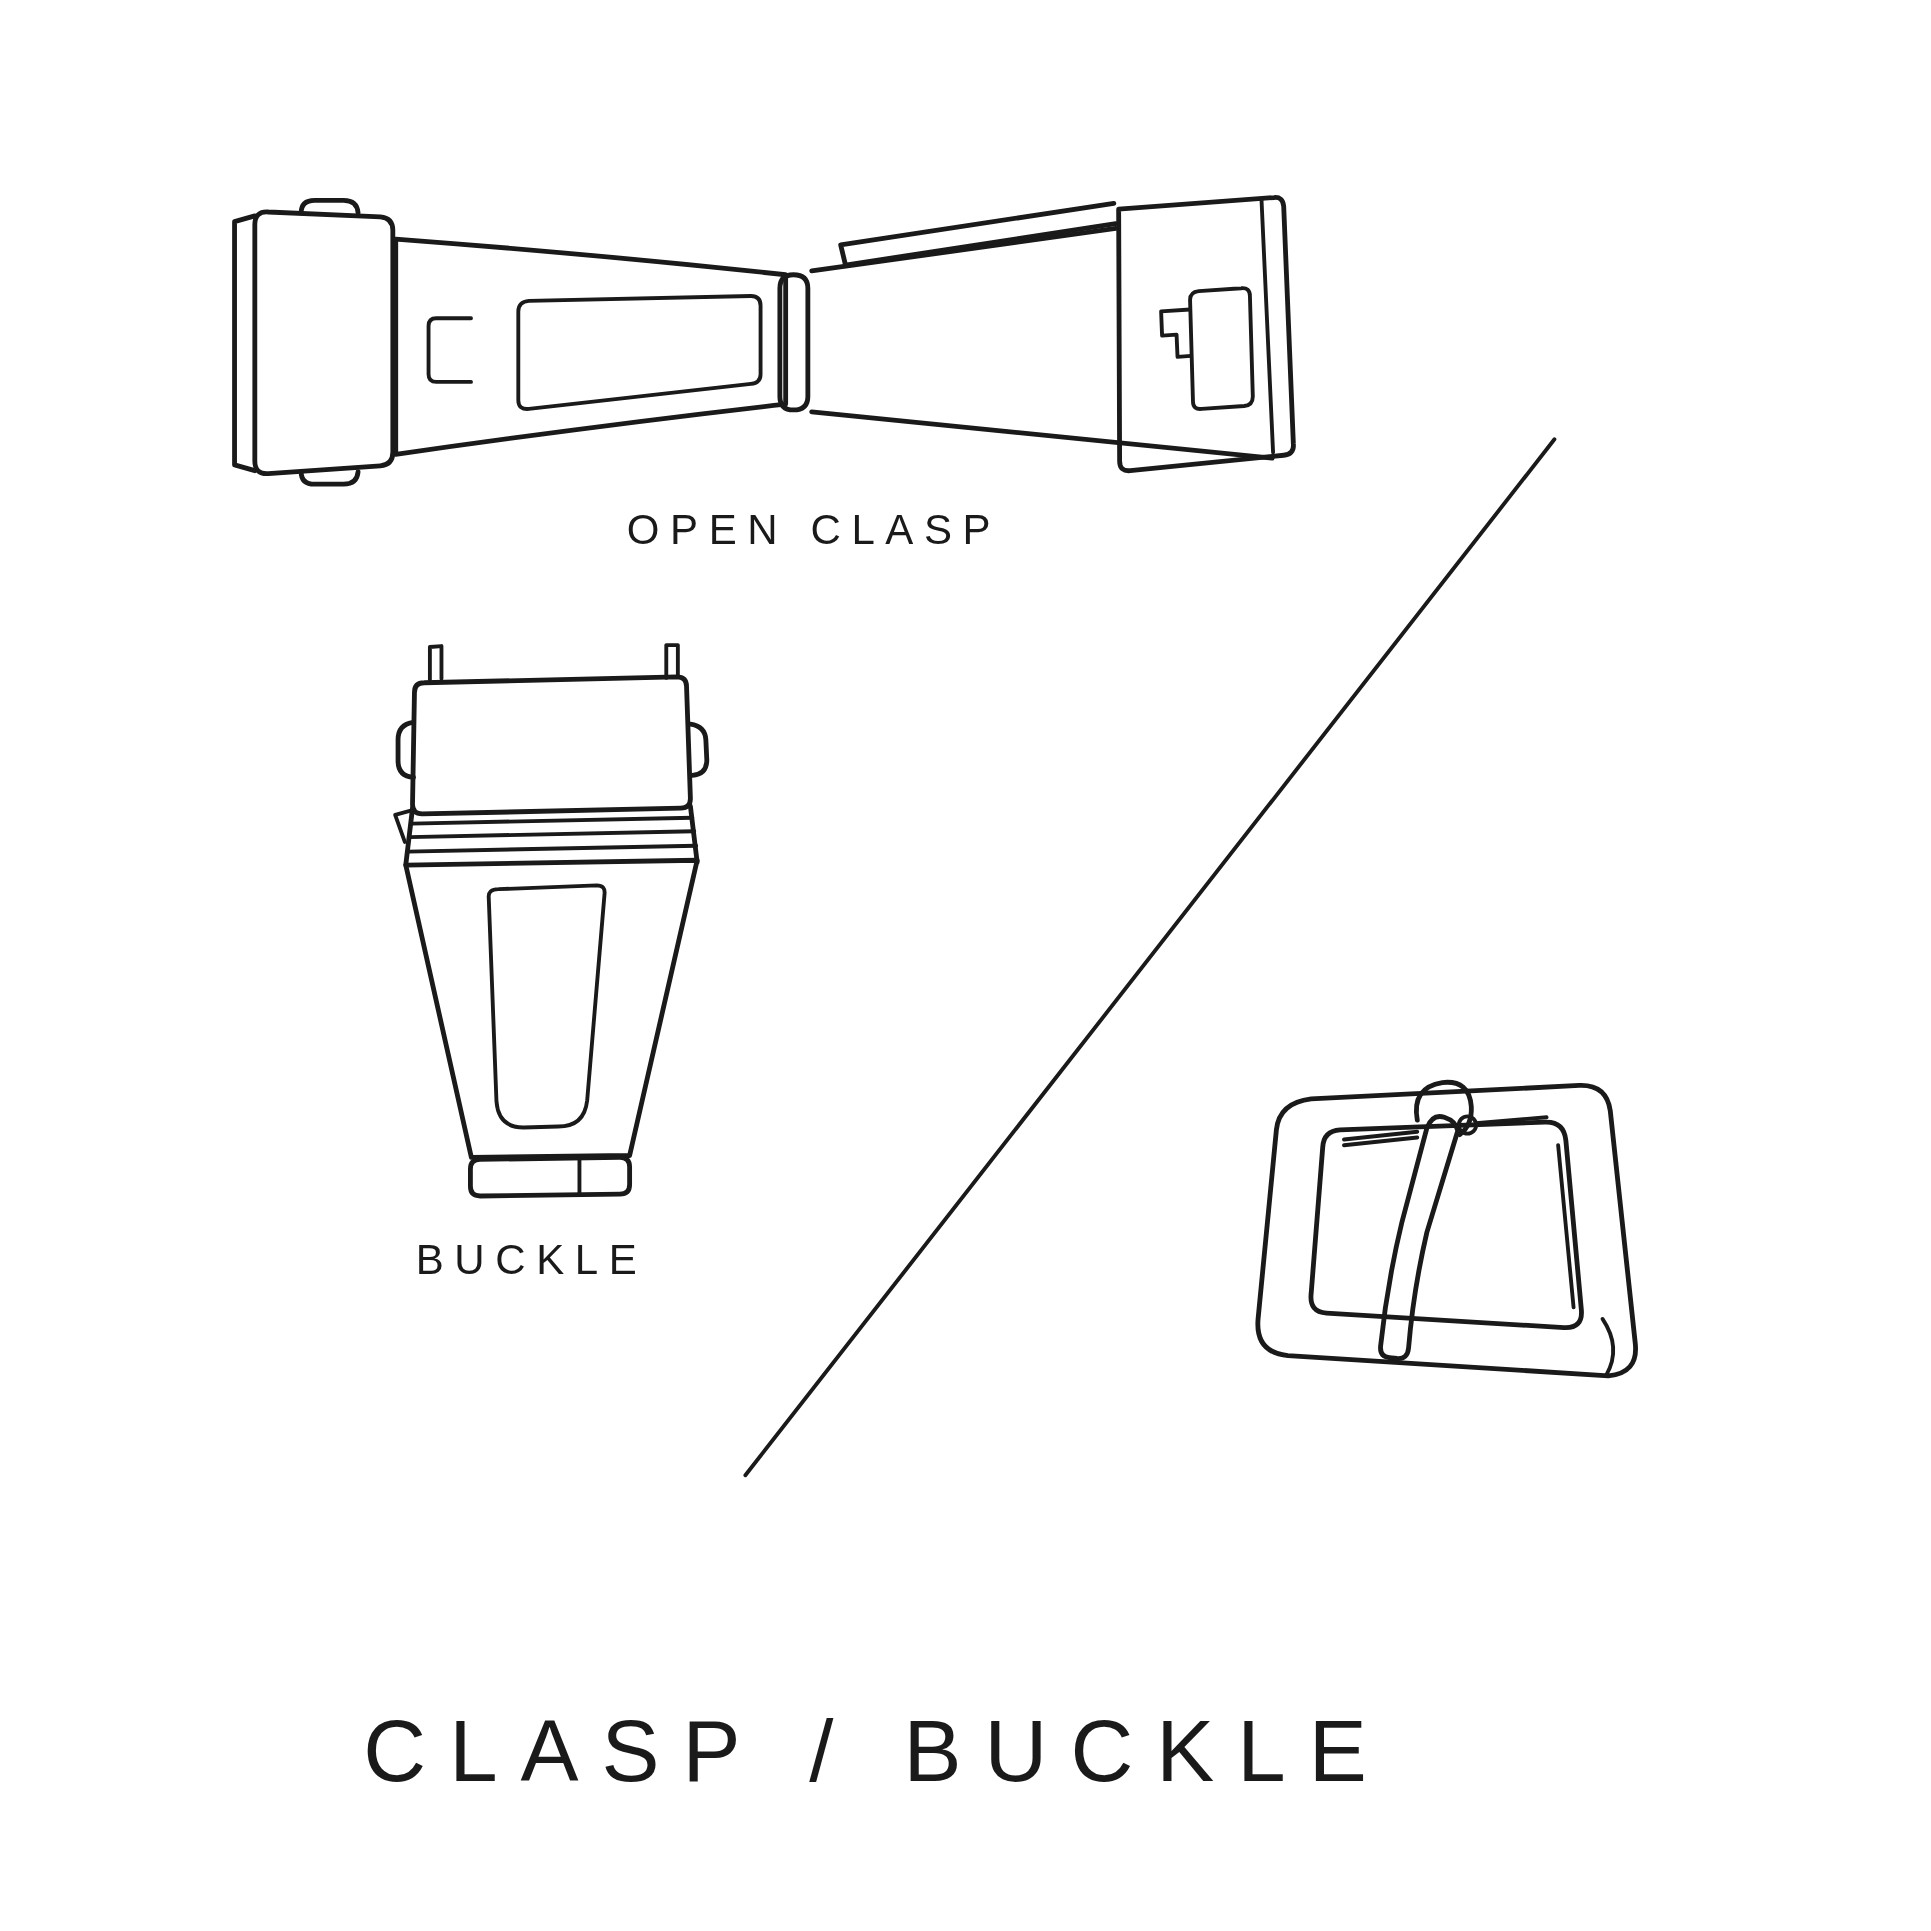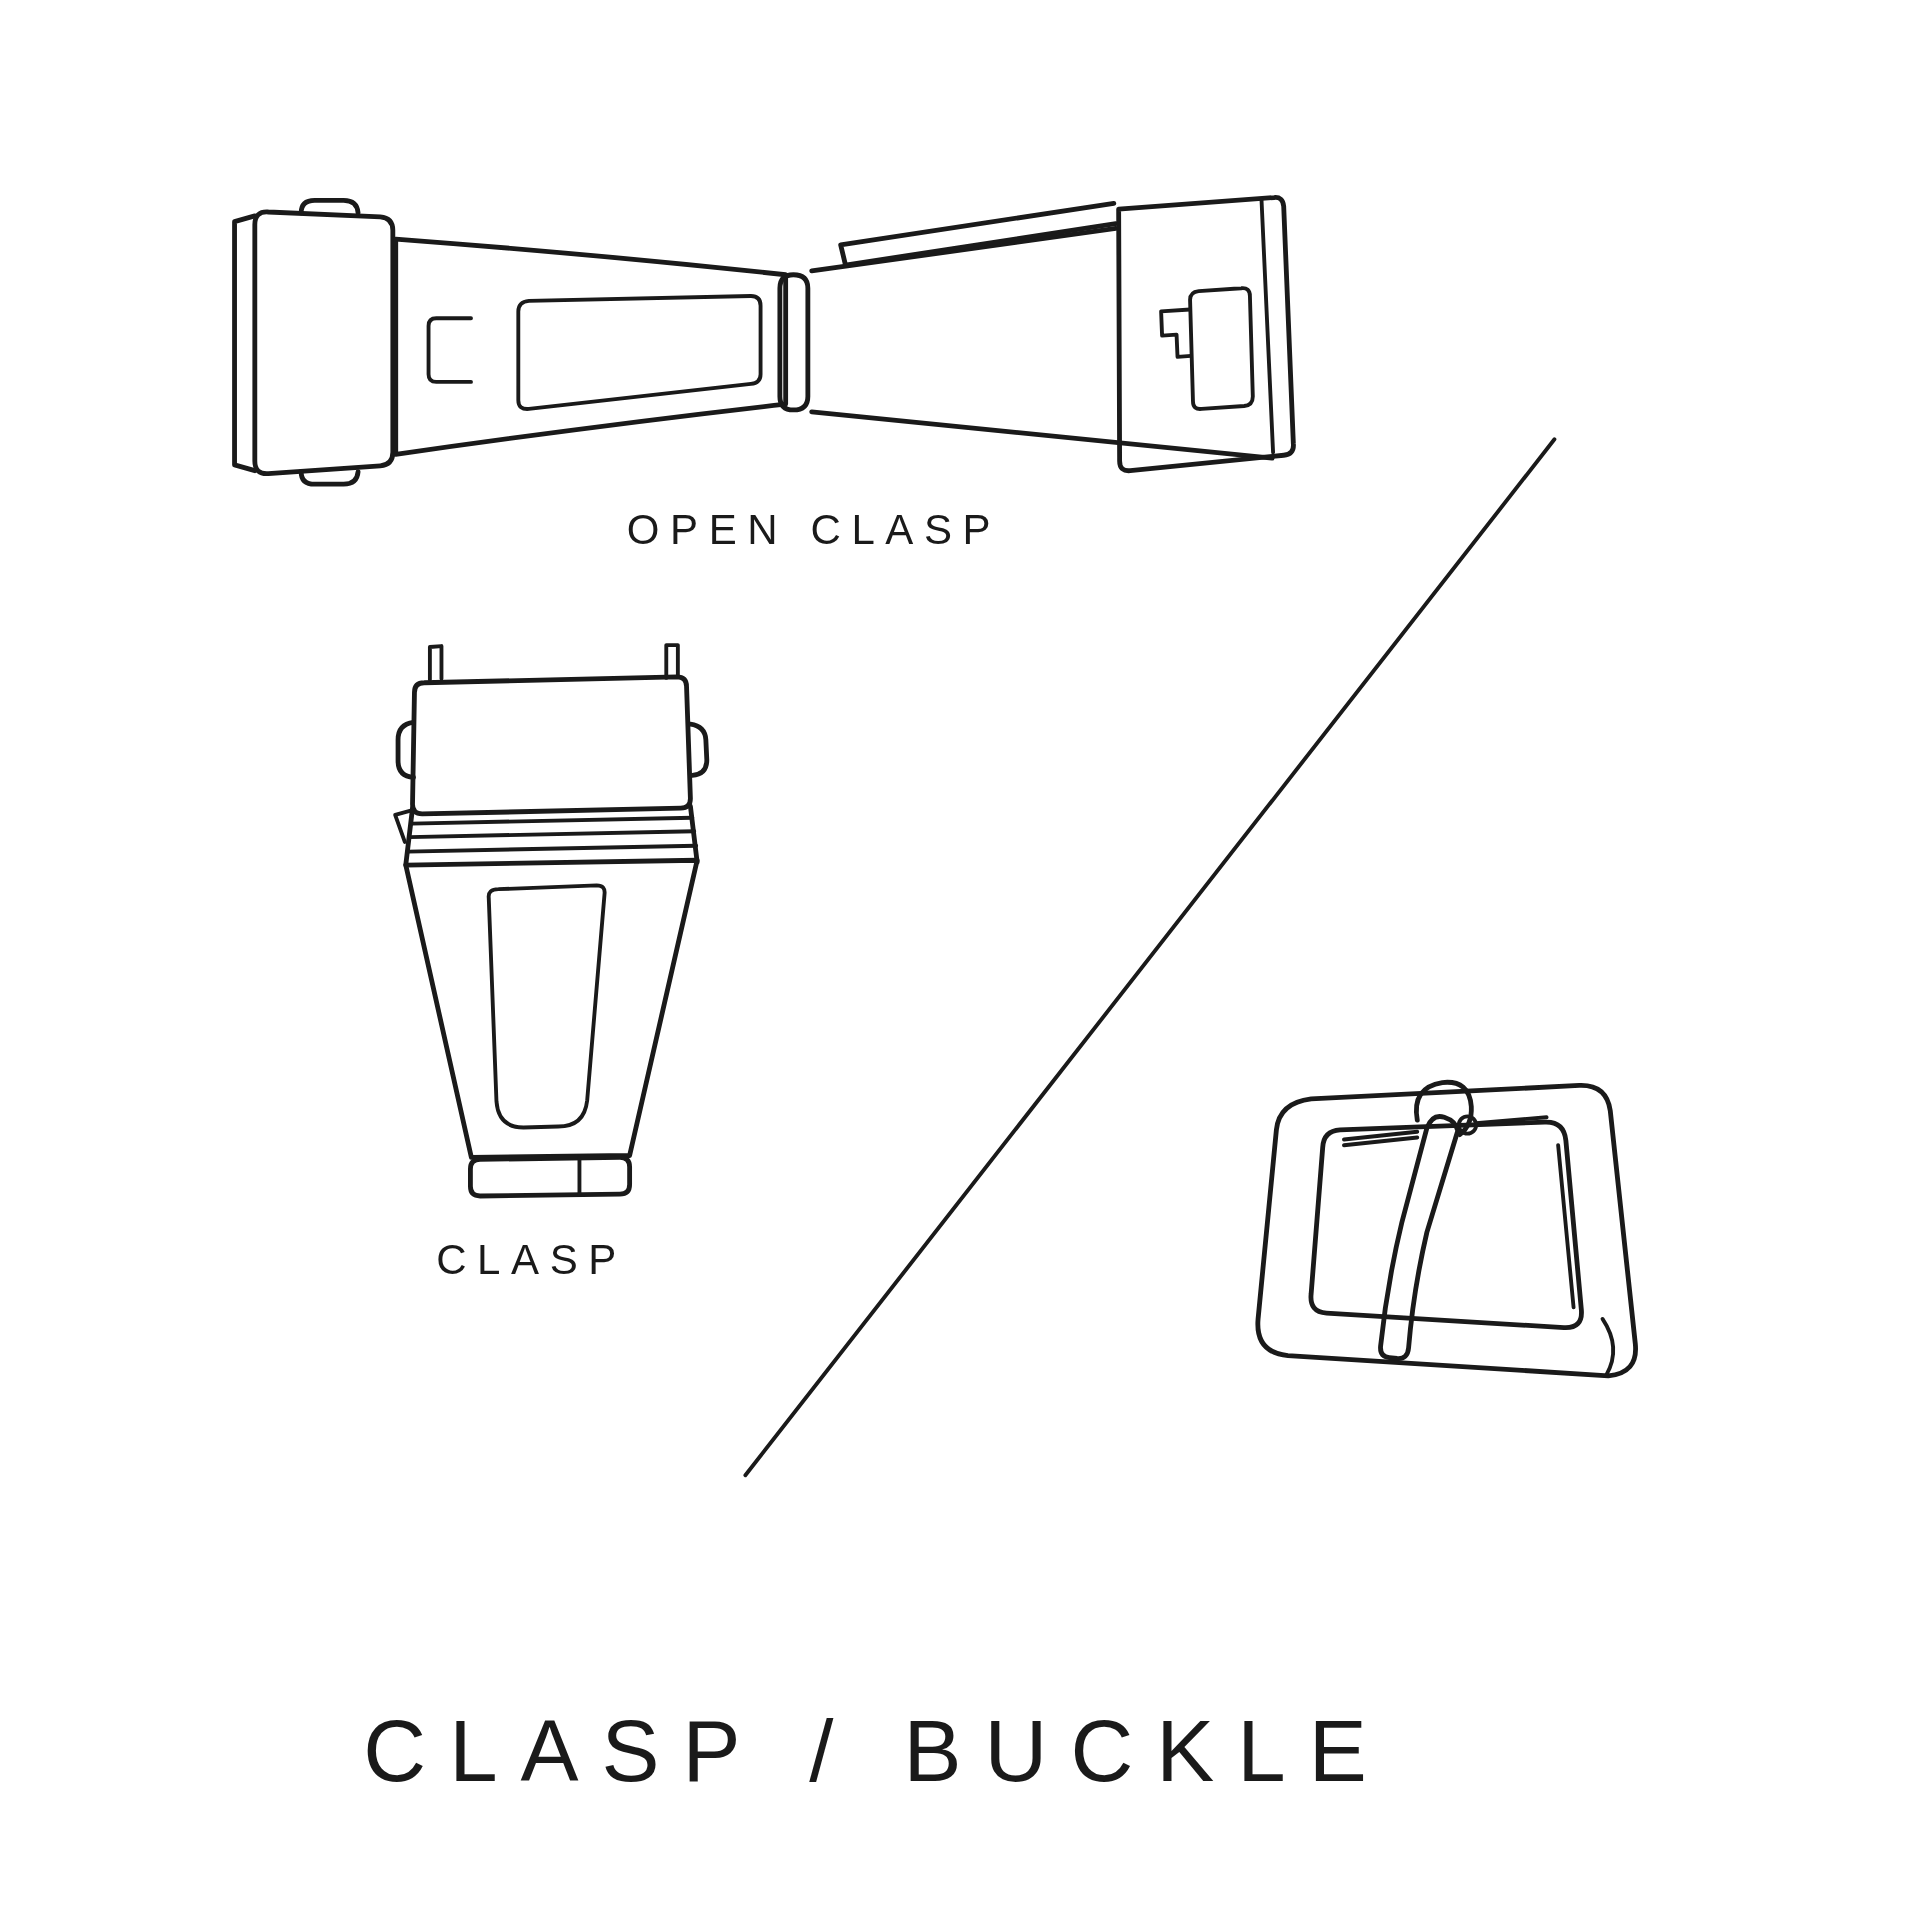--- a/index.html
+++ b/index.html
@@ -79,21 +79,21 @@
       <path class="thin" d="M 42 179 L 24 184 L 34 212"></path>
     </g>
     <g>
       <path d="M 35 236 L 337 231 L 267 537 L 103 539 Z"></path>
       <path class="thin" d="M 131 261 L 233 257 Q 242 257 241 266 L 223 480 Q 220 507 193 507 L 157 508 Q 131 508 129 481 L 121 270 Q 120 261 131 261 Z"></path>
       <path d="M 112 541 L 257 539 Q 267 539 267 549 L 267 567 Q 267 577 257 577 L 112 579 Q 102 579 102 569 L 102 551 Q 102 541 112 541 Z"></path>
       <path class="thin" d="M 215 540 L 215 578"></path>
     </g>
   </svg>
 
-  <div class="caption" style="left:242px;top:1236px;width:579px">CLASP</div>
+  <div class="caption" style="left:242px;top:1236px;width:579px">BUCKLE</div>
 
   <svg class="illus line-art" style="left:1226px;top:1070px;width:425px;height:357px" viewBox="0 0 440 370">
     <g>
       <path d="M 88 30 L 366 16 Q 394 15 398 42 L 424 284 Q 427 314 396 317 L 64 296 Q 30 293 33 258 L 52 62 Q 55 34 88 30 Z"></path>
       <path d="M 118 62 L 330 54 Q 350 53 352 73 L 368 248 Q 370 268 350 267 L 104 252 Q 86 251 88 232 L 100 80 Q 101 63 118 62 Z"></path>
       <path class="thin" d="M 344 78 L 360 246"></path>
       <path class="thin" d="M 390 258 Q 410 288 394 316"></path>
     </g>
     <g>
       <path class="thin" d="M 122 72 L 198 64"></path>

